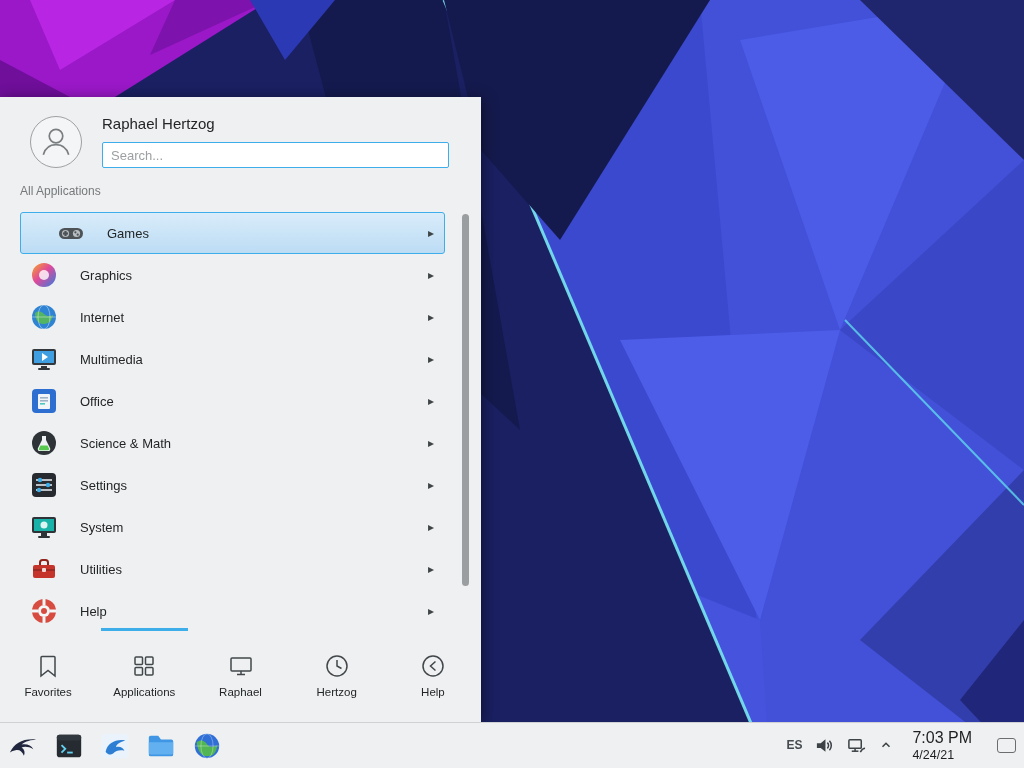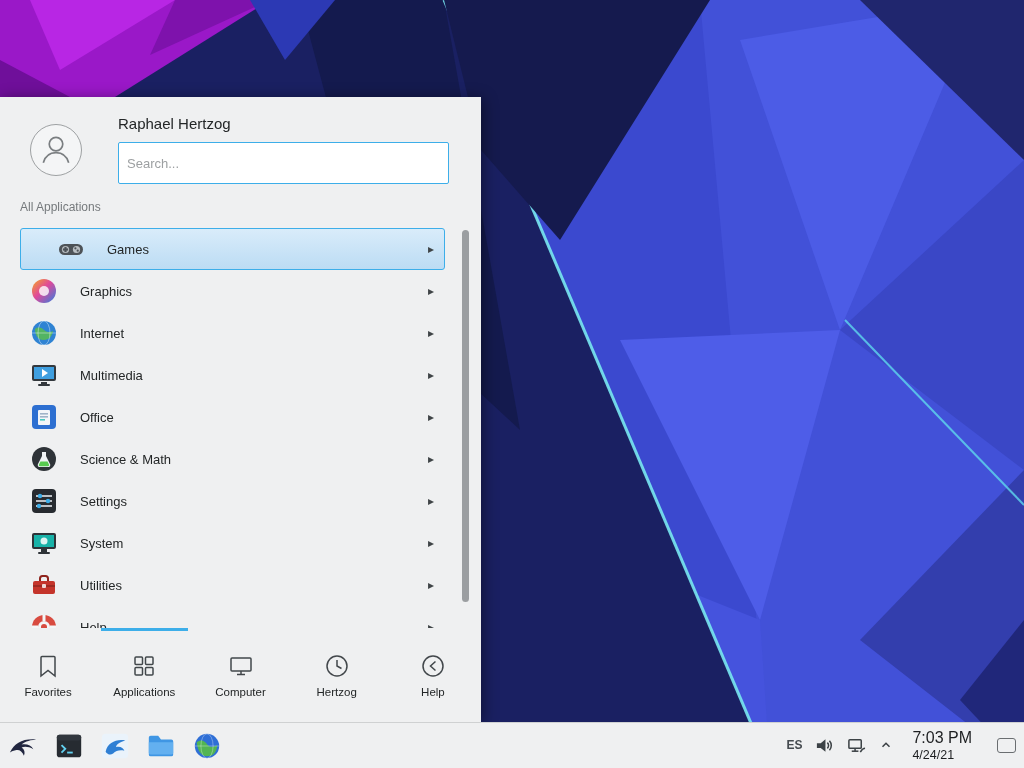--- a/index.html
+++ b/index.html
@@ -14,24 +14,24 @@
   .launcher {
     position:absolute; left:0; top:97px; width:481px; height:625px;
     background:#eff0f1; box-shadow:2px 2px 14px rgba(0,0,0,.45);
     display:flex; flex-direction:column;
   }
   .launcher-header { display:flex; align-items:center; gap:20px; padding:18px 32px 12px 30px; }
   .avatar {
     width:52px; height:52px; border-radius:50%; border:1px solid #9ea1a3;
     display:flex; align-items:center; justify-content:center; flex:0 0 auto; background:#f4f5f6;
   }
-  .user-block { flex:1;margin-left:16px; }
+  .user-block { flex:1; }
   .user-name { font-size:15px; color:#232627; margin:0 0 10px 0; }
   .search-input {
-    width:100%; height:42px; border:1px solid #3daee9; border-radius:2px;
+    width:100%; height:26px; border:1px solid #3daee9; border-radius:2px;
     background:#fff; padding:0 8px; font-size:13px; color:#232627; outline:none;
     font-family:"Liberation Sans", sans-serif;
   }
   .search-input::placeholder { color:#9da0a2; }
   .section-label { font-size:12px; color:#75797c; margin:4px 8px 6px 0; padding-left:20px; }
 
   .app-list { flex:1; overflow:hidden; position:relative; padding:8px 36px 0 20px; }
   .app-row {
     height:42px; display:flex; align-items:center; border:1px solid transparent;
     border-radius:3px; padding:0 10px 0 9px; cursor:default;
@@ -276,21 +276,21 @@
       <span class="tab-label">Applications</span>
     </div>
 
     <div class="tab">
       <span class="tab-icon">
         <svg viewBox="0 0 26 26" width="26" height="26">
           <rect x="3" y="5" width="20" height="13" rx="1"></rect>
             <line x1="13" y1="18" x2="13" y2="21.5"></line>
             <line x1="9" y1="21.5" x2="17" y2="21.5"></line>
         </svg></span>
-      <span class="tab-label">Computer</span>
+      <span class="tab-label">Raphael</span>
     </div>
 
     <div class="tab">
       <span class="tab-icon">
         <svg viewBox="0 0 26 26" width="26" height="26">
             <circle cx="13" cy="13" r="10"></circle>
             <polyline points="13,7 13,13 17.5,15.5"></polyline>
           </svg></span>
       <span class="tab-label">Hertzog</span>
     </div>

